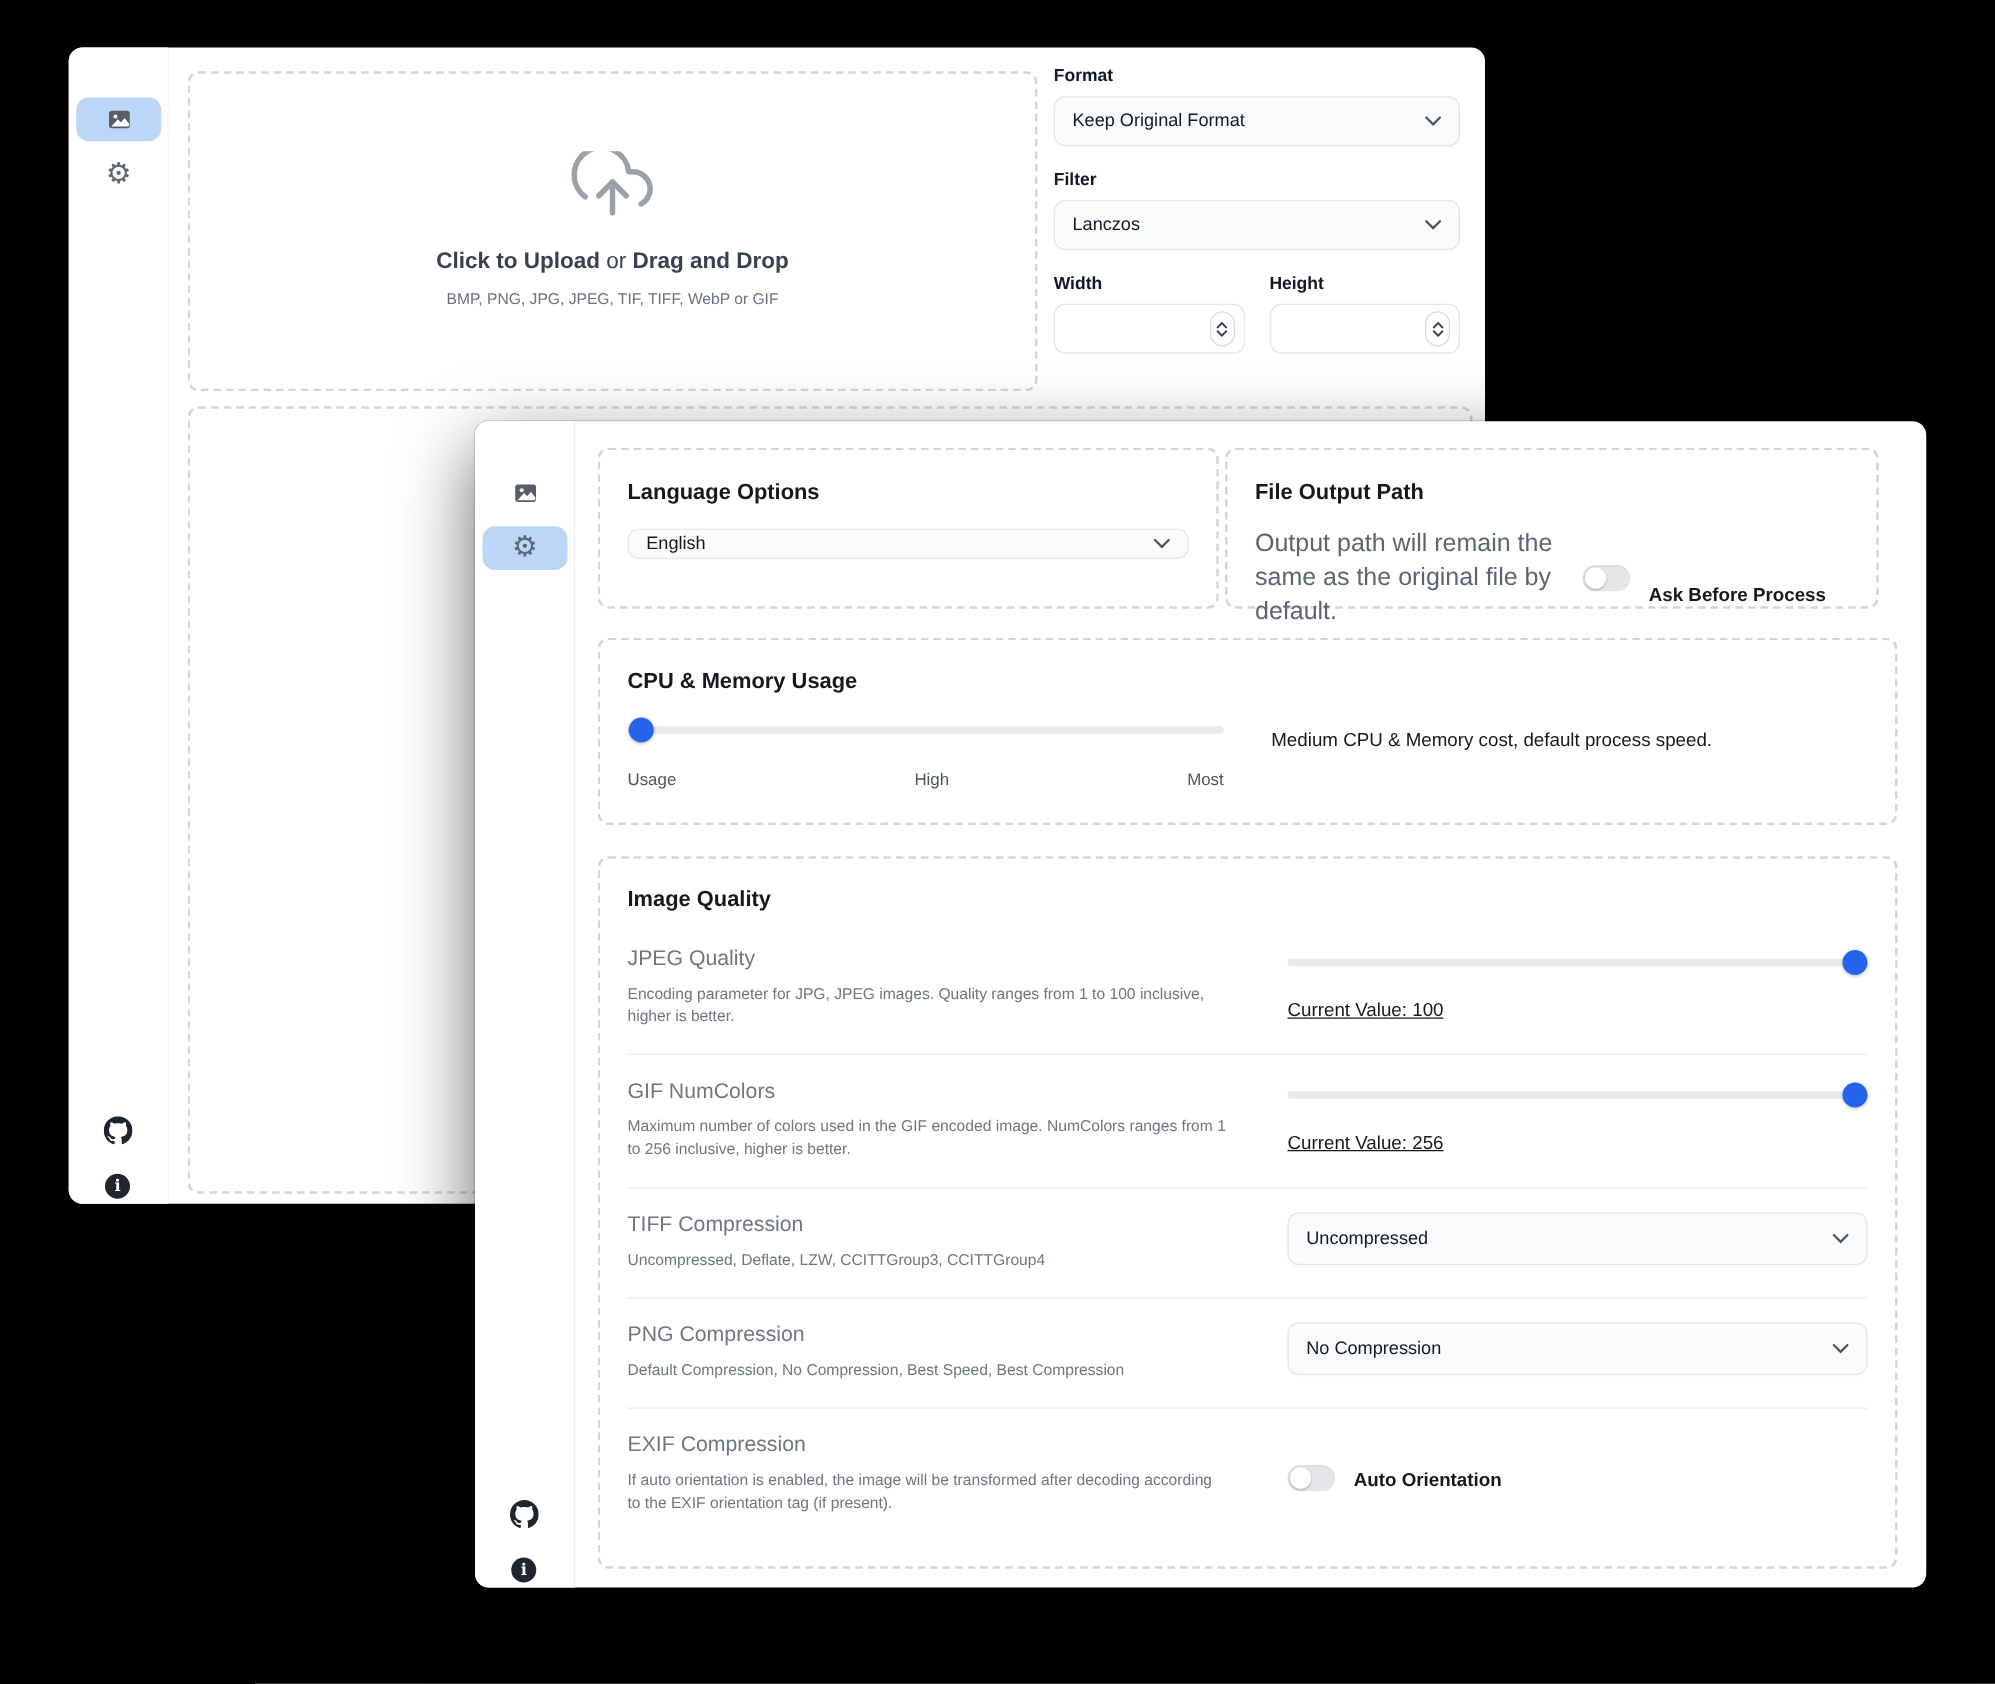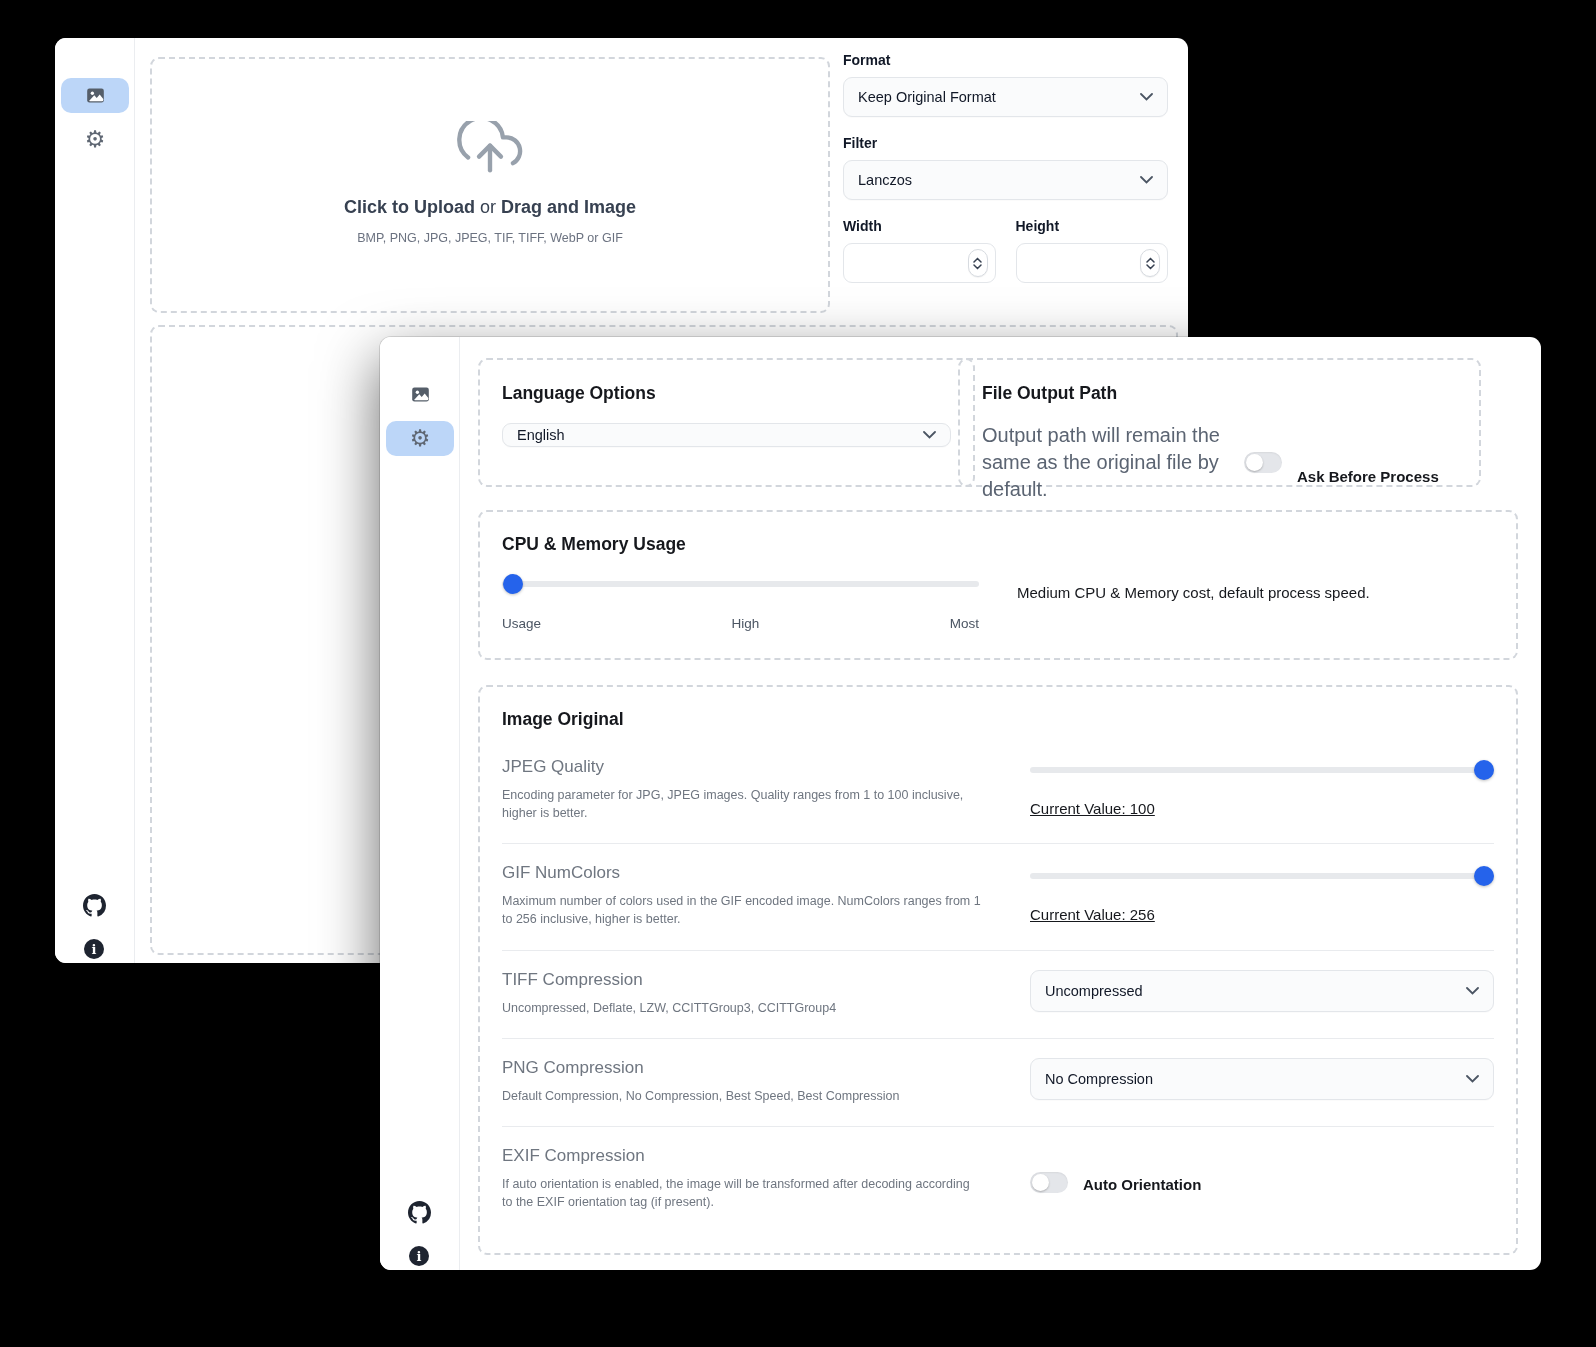--- a/index.html
+++ b/index.html
@@ -64,21 +64,21 @@
   }
   .stepper {
     width:20px; height:28px; border:1px solid #d7dbe0; border-radius:10px; background:#fff;
     display:flex; flex-direction:column; align-items:center; justify-content:center; gap:1px;
     box-shadow:0 1px 1px rgba(0,0,0,.05);
   }
 
   
   .sec-title { font-size:17.5px; font-weight:bold; color:#16181d; }
   #lang-box  { left:98px;  top:21px;  width:497px;  height:129px; padding:23px 22px; }
-  #file-box  { left:578px; top:21px;  width:523px;  height:129px; padding:23px 22px; }
+  #file-box  { left:600px; top:21px;  width:523px;  height:129px; padding:23px 22px; }
   #cpu-box   { left:98px;  top:173px; width:1040px; height:150px; padding:22px 22px; }
   #image-box { left:98px;  top:348px; width:1040px; height:570px; padding:22px 22px 0; }
 
   .select.full { margin-top:19px; height:24px;justify-content:space-between; }
 
   .file-row { display:flex; margin-top:18px; align-items:center; }
   .file-desc { width:242px; font-size:20px; color:#5b6472; line-height:1.35; }
   .toggle-group { display:flex; align-items:center; gap:15px; margin-left:20px; }
   .toggle {
     width:38px; height:21px; border-radius:11px; background:#e4e6ea; position:relative;
@@ -157,21 +157,21 @@
       <span>
         <svg width="66" height="52" viewBox="0 0 24 19" fill="none" stroke="#98a1ac" stroke-width="1.6" stroke-linecap="round" stroke-linejoin="round">
           <path d="M20.39 15.39A5 5 0 0 0 18 6h-1.26A8 8 0 1 0 4 13.3"></path>
           <polyline points="16 13 12 9 8 13"></polyline>
           <line x1="12" y1="9" x2="12" y2="18"></line>
         </svg>
       </span>
       <div class="upload-title">
         <b>Click to Upload</b>
         <span>or</span>
-        <b>Drag and Image</b>
+        <b>Drag and Drop</b>
       </div>
       <div class="upload-sub">BMP, PNG, JPG, JPEG, TIF, TIFF, WebP or GIF</div>
     </div>
   </div>
 
   <div class="dashed-box" style="left:95px; top:287px; width:1028px; height:630px;"></div>
 
   <div class="format-panel">
     <div class="field-label">Format</div>
     <div class="select mb18">
@@ -290,21 +290,21 @@
           <span class="t-left">Usage</span>
           <span class="t-mid">High</span>
           <span class="t-right">Most</span>
         </div>
       </div>
       <div class="cpu-status">Medium CPU &amp; Memory cost, default process speed.</div>
     </div>
   </div>
 
   <div class="dashed-box" id="image-box">
-    <div class="sec-title">Image Original</div>
+    <div class="sec-title">Image Quality</div>
     <div class="rows-wrap">
 
       <div class="setting-row">
         <div>
           <div class="row-name">JPEG Quality</div>
           <div class="row-desc">Encoding parameter for JPG, JPEG images. Quality ranges from 1 to 100 inclusive, higher is better.</div>
         </div>
         <div>
           <div class="row-slider">
             <div class="slider-track">

